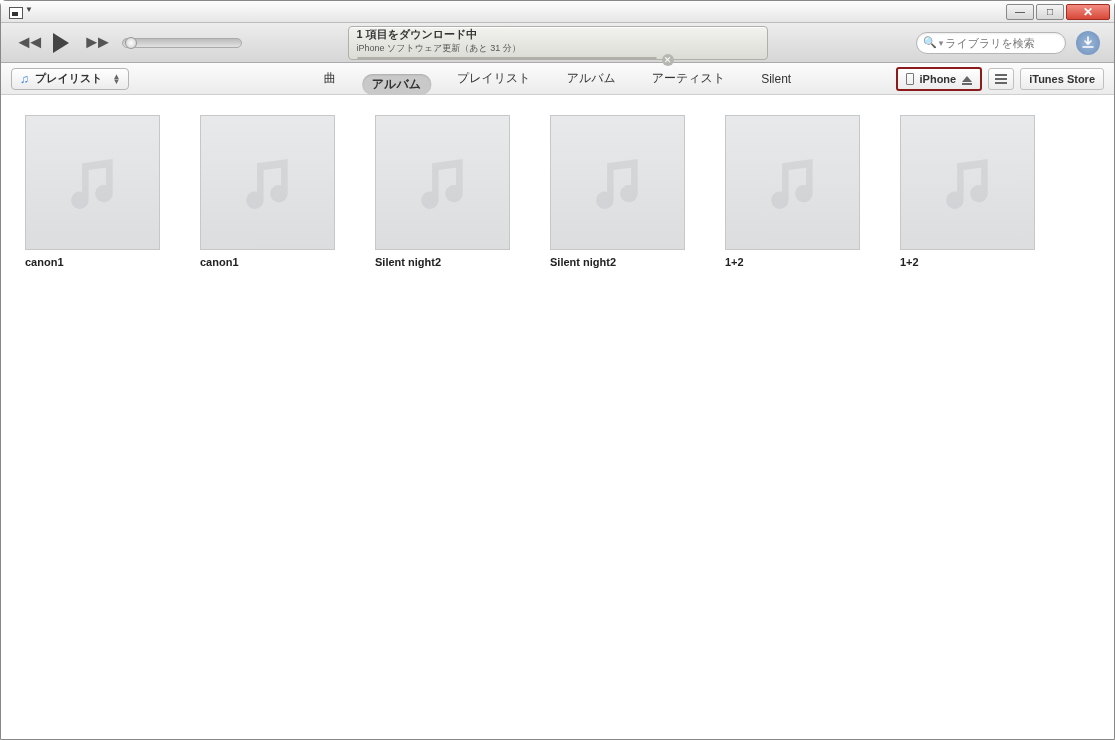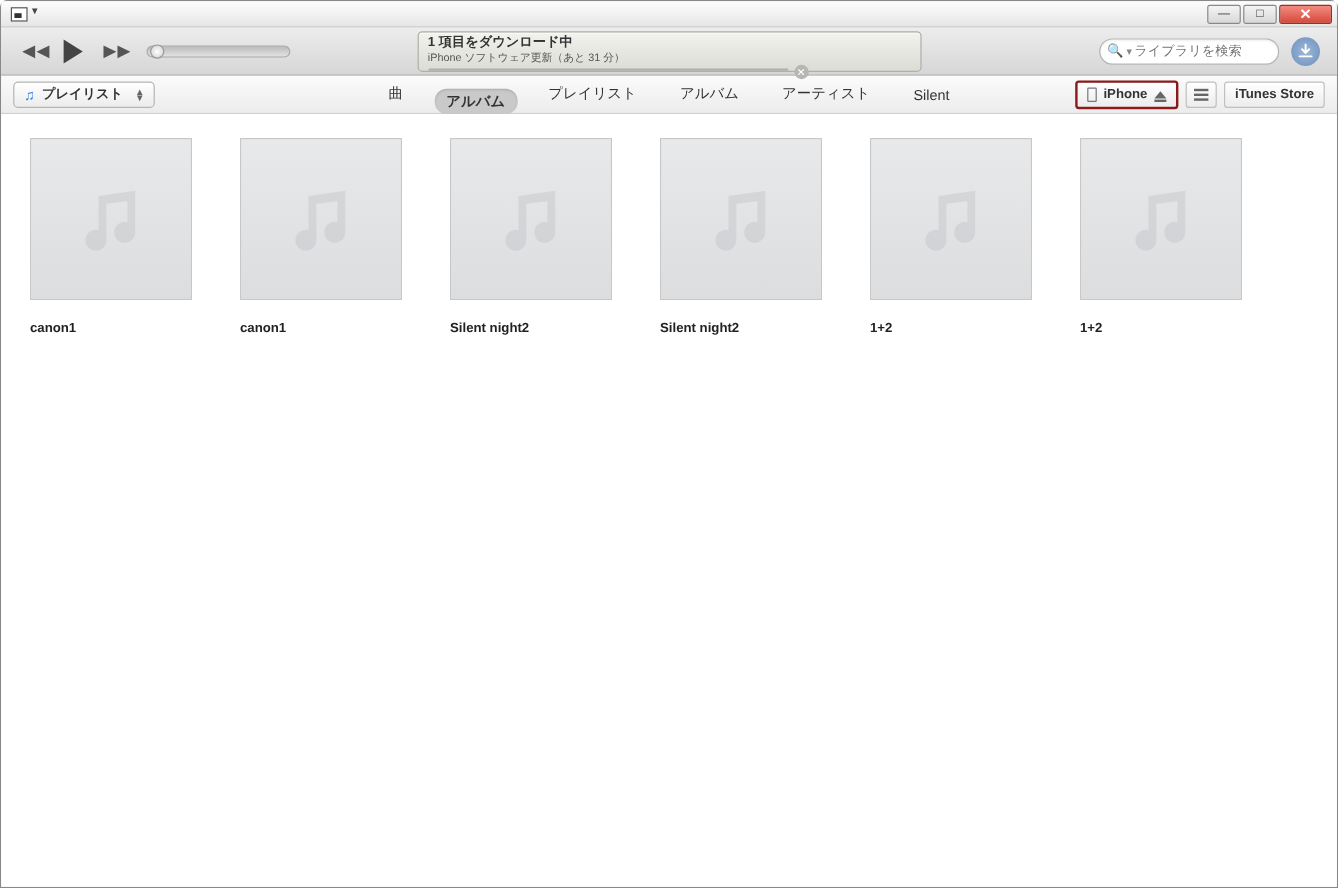--- a/index.html
+++ b/index.html
@@ -59,21 +59,21 @@
   .hamburger-btn, .store-btn { height:22px; border:1px solid #c0c0c0; border-radius:3px; background:linear-gradient(#fff,#ececec); display:flex; align-items:center; justify-content:center; font-size:11px; font-weight:bold; color:#333; padding:0 8px; }
   .hamburger-btn { width:26px; padding:0; flex-direction:column; gap:2px; }
   .hamburger-btn span { width:12px; height:2px; background:#666; }
 
   
   .content { flex:1; background:#fff; padding:20px 24px; overflow:auto; }
   .album-grid { display:flex; flex-wrap:wrap; gap:40px 40px; }
   .album { width:135px; }
   .album-art { width:135px; height:135px; border:1px solid #c7c7c7; background:linear-gradient(#e8e9ea,#dcddde); display:flex; align-items:center; justify-content:center; }
   .album-art svg { opacity:.35; }
-  .album-title { margin-top:18px; font-size:11px; font-weight:bold; color:#222; }
+  .album-title { margin-top:6px; font-size:11px; font-weight:bold; color:#222; }
 </style>
 </head>
 <body>
 
 <div class="window">
 
   <div class="titlebar">
     <div class="left">
       <span class="tb-rect"><span class="inner"></span></span><span class="tb-arrow">▼</span>
     </div>

